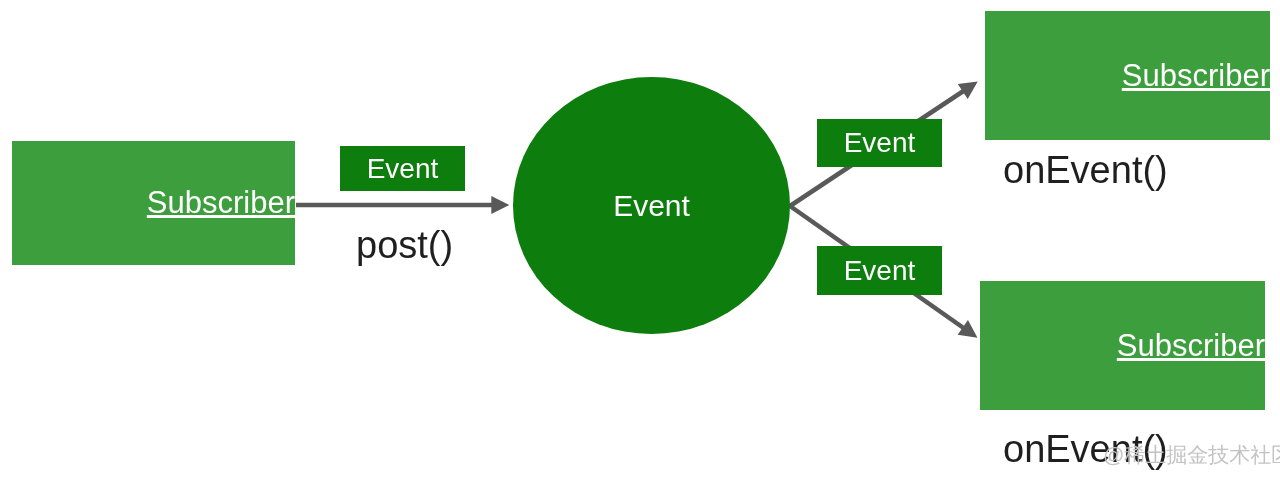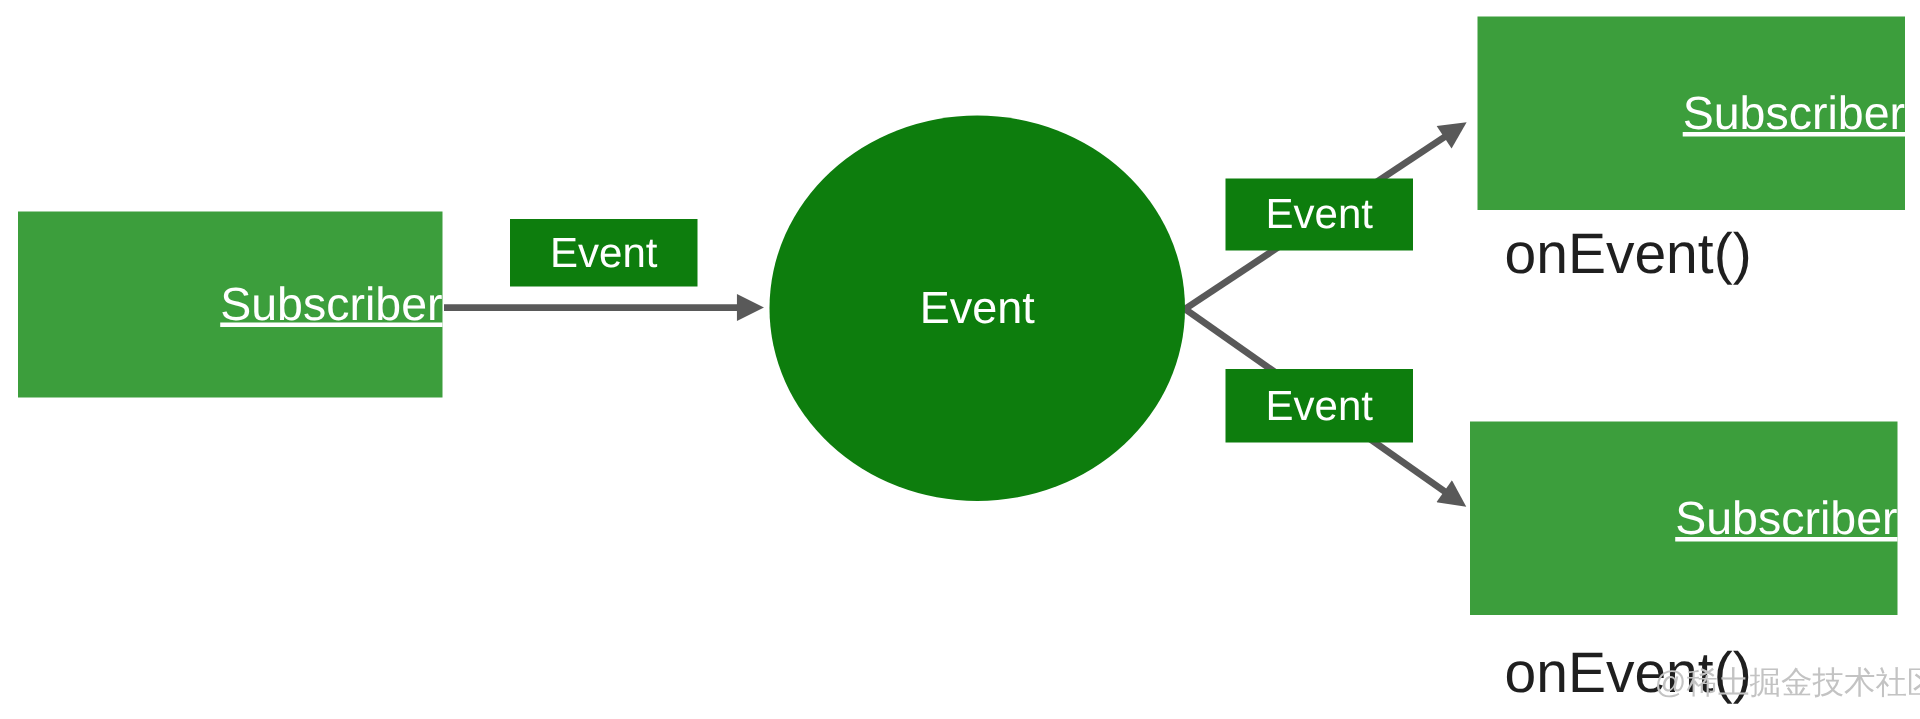--- a/index.html
+++ b/index.html
@@ -94,20 +94,23 @@
     <line class="arrow-line" x1="790" y1="206" x2="965" y2="329" marker-end="url(#ah)"></line>
   </svg>
 
   <div class="abs green-box" style="left:12px; top:141px; width:283px; height:124px;">
     <span>Subscriber</span>
   </div>
 
   <div class="abs event-tag" style="left:340px; top:146px; width:125px; height:45px;">
     <span>Event</span>
   </div>
+  <div class="abs method-label" style="left:356px; top:224px;">
+    <span>post()</span>
+  </div>
 
   <div class="abs bus-circle" style="left:513px; top:77px; width:277px; height:257px;">
     <span>Event</span>
   </div>
 
   <div class="abs event-tag" style="left:817px; top:119px; width:125px; height:48px;">
     <span>Event</span>
   </div>
   <div class="abs green-box" style="left:985px; top:11px; width:285px; height:129px;">
     <span>Subscriber</span>

